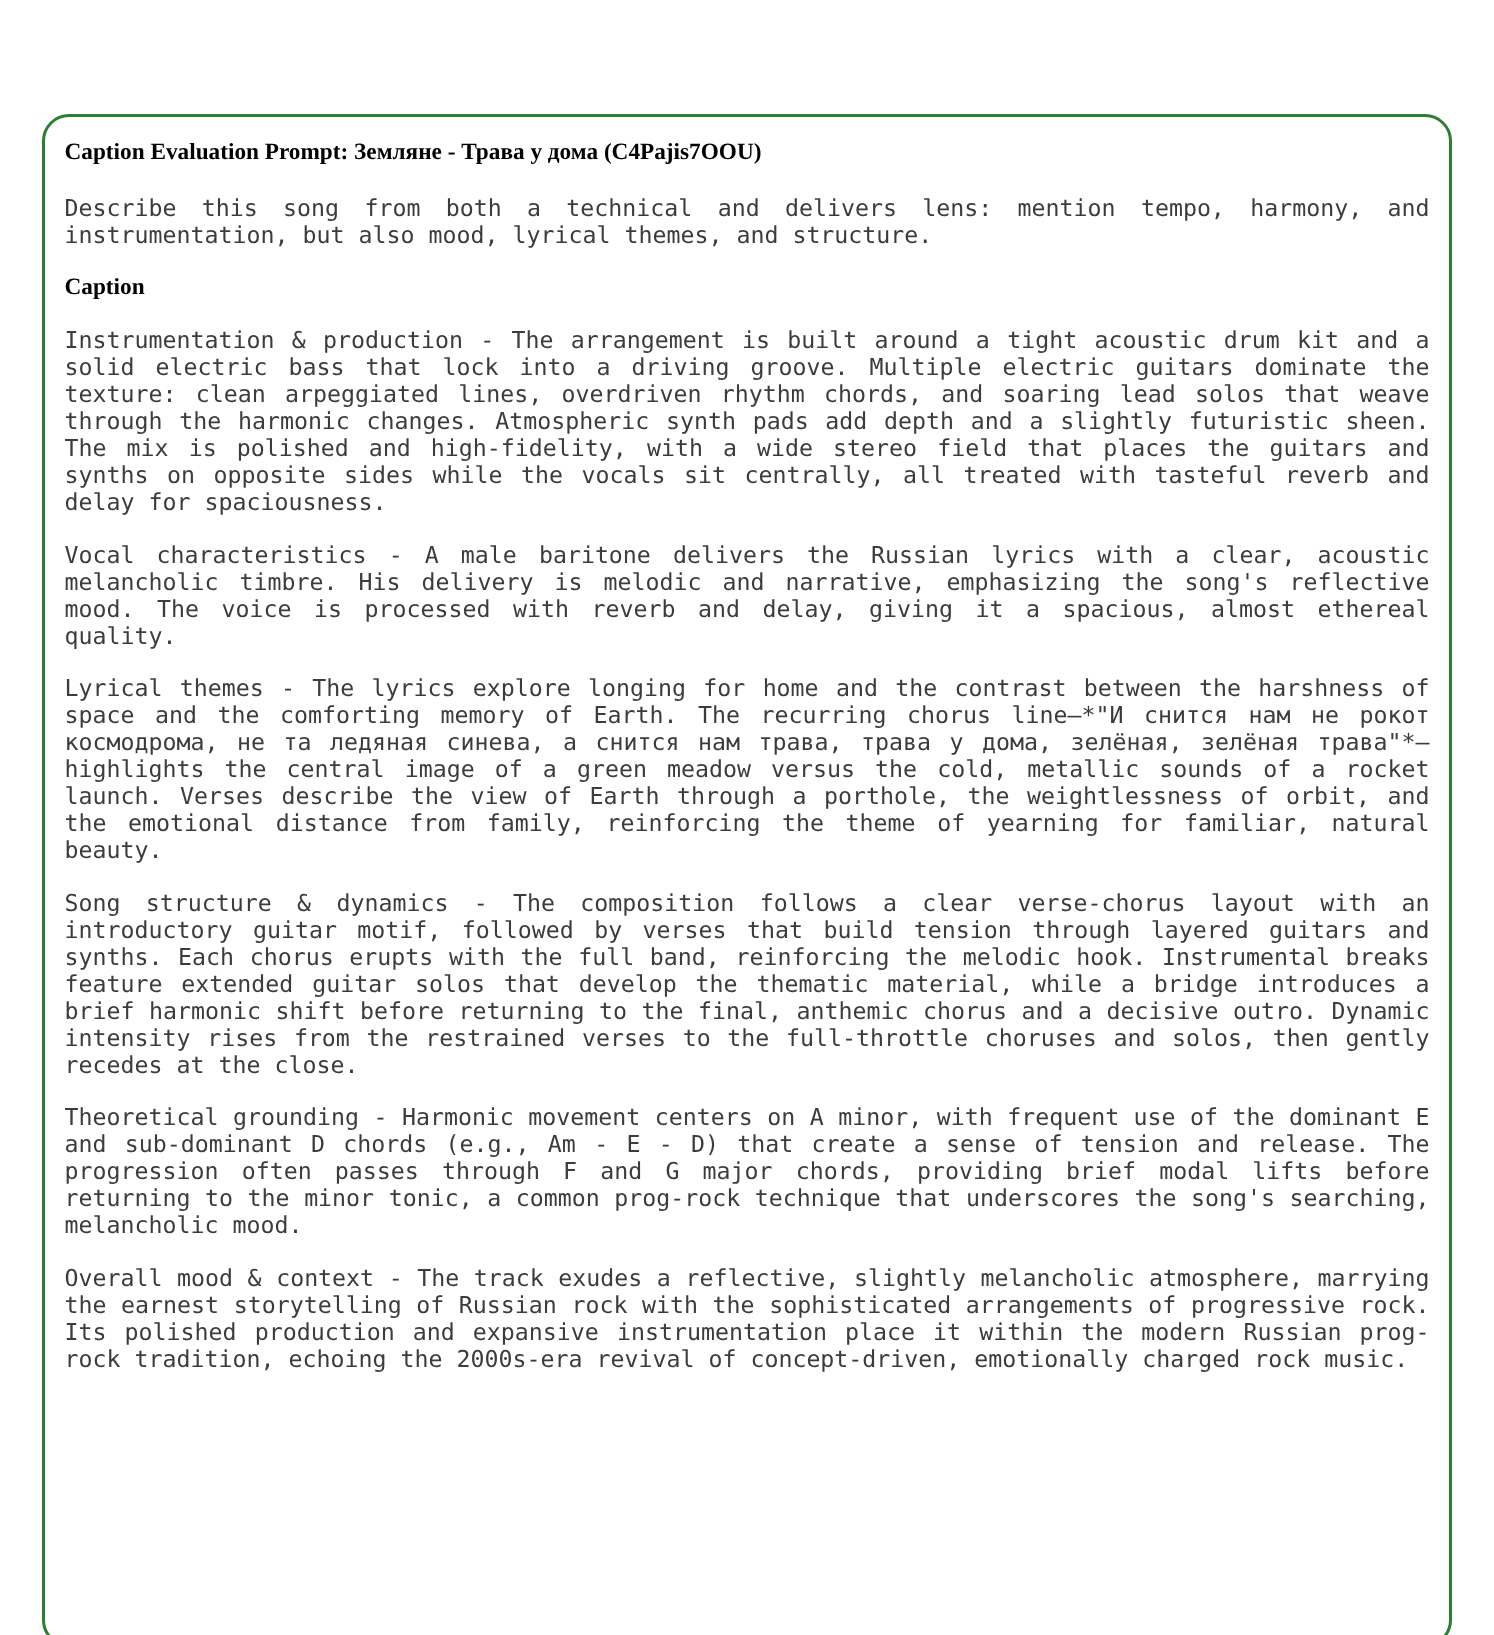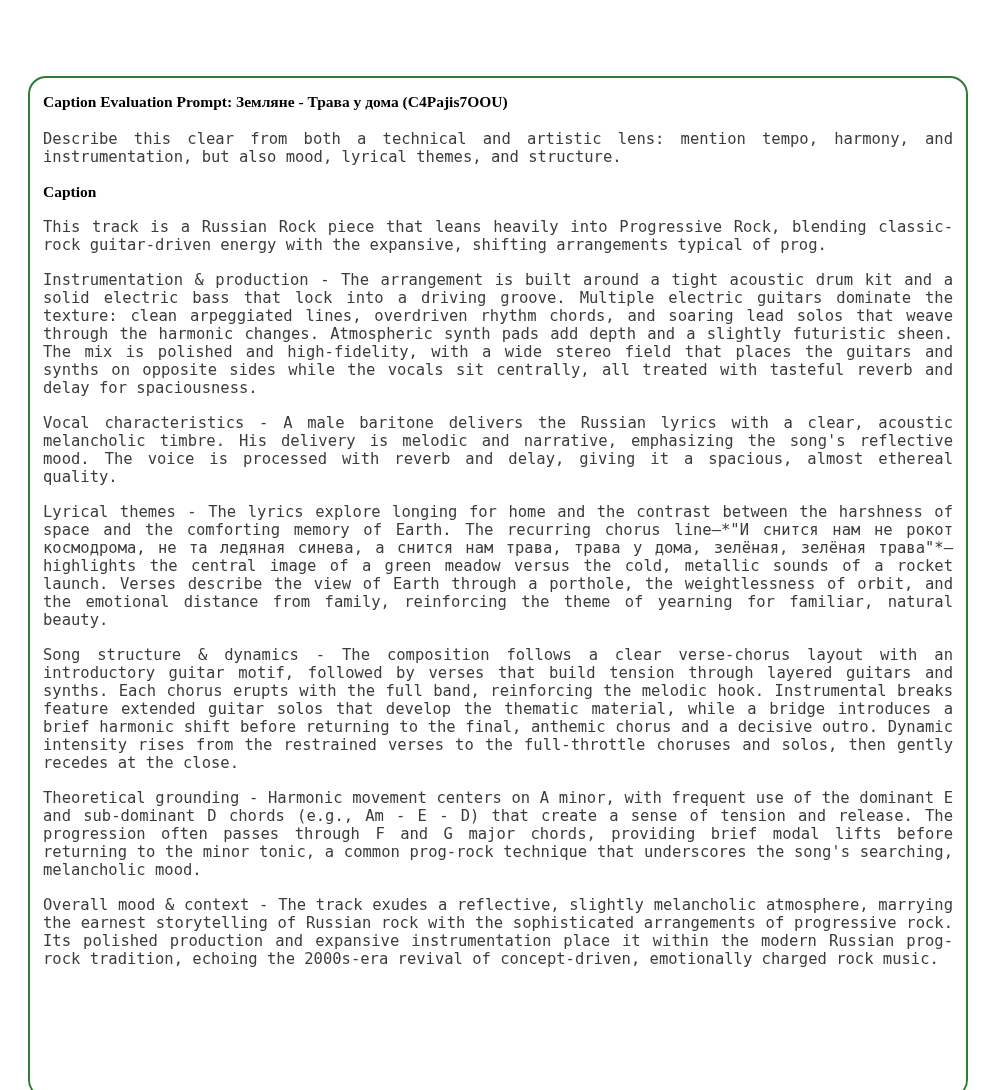--- a/index.html
+++ b/index.html
@@ -59,25 +59,24 @@
   }
   p.mono:last-child{margin-bottom:0;}
 </style>
 </head>
 <body>
 
 <div class="page">
   <div class="frame">
     <div class="title">Caption Evaluation Prompt: Земляне - Трава у дома (C4Pajis7OOU)</div>
 
-    <p class="mono">Describe this clear from both a technical and artistic lens: mention tempo, harmony, and instrumentation, but also mood, lyrical themes, and structure.</p>
+    <p class="mono">Describe this song from both a technical and delivers lens: mention tempo, harmony, and instrumentation, but also mood, lyrical themes, and structure.</p>
 
     <div class="heading">Caption</div>
 
-    <p class="mono">This track is a Russian Rock piece that leans heavily into Progressive Rock, blending classic-rock guitar-driven energy with the expansive, shifting arrangements typical of prog.</p>
 
 
     <p class="mono">Instrumentation &amp; production - The arrangement is built around a tight acoustic drum kit and a solid electric bass that lock into a driving groove. Multiple electric guitars dominate the texture: clean arpeggiated lines, overdriven rhythm chords, and soaring lead solos that weave through the harmonic changes. Atmospheric synth pads add depth and a slightly futuristic sheen. The mix is polished and high-fidelity, with a wide stereo field that places the guitars and synths on opposite sides while the vocals sit centrally, all treated with tasteful reverb and delay for spaciousness.</p>
 
     <p class="mono">Vocal characteristics - A male baritone delivers the Russian lyrics with a clear, acoustic melancholic timbre. His delivery is melodic and narrative, emphasizing the song's reflective mood. The voice is processed with reverb and delay, giving it a spacious, almost ethereal quality.</p>
 
     <p class="mono">Lyrical themes - The lyrics explore longing for home and the contrast between the harshness of space and the comforting memory of Earth. The recurring chorus line—*"И снится нам не рокот космодрома, не та ледяная синева, а снится нам трава, трава у дома, зелёная, зелёная трава"*—highlights the central image of a green meadow versus the cold, metallic sounds of a rocket launch. Verses describe the view of Earth through a porthole, the weightlessness of orbit, and the emotional distance from family, reinforcing the theme of yearning for familiar, natural beauty.</p>
 
     <p class="mono">Song structure &amp; dynamics - The composition follows a clear verse-chorus layout with an introductory guitar motif, followed by verses that build tension through layered guitars and synths. Each chorus erupts with the full band, reinforcing the melodic hook. Instrumental breaks feature extended guitar solos that develop the thematic material, while a bridge introduces a brief harmonic shift before returning to the final, anthemic chorus and a decisive outro. Dynamic intensity rises from the restrained verses to the full-throttle choruses and solos, then gently recedes at the close.</p>
 

